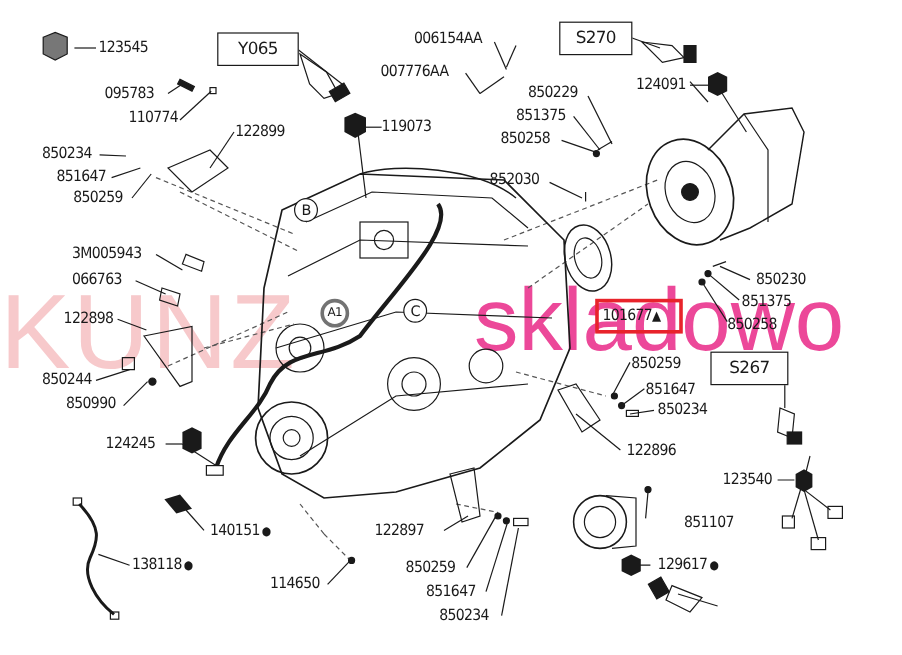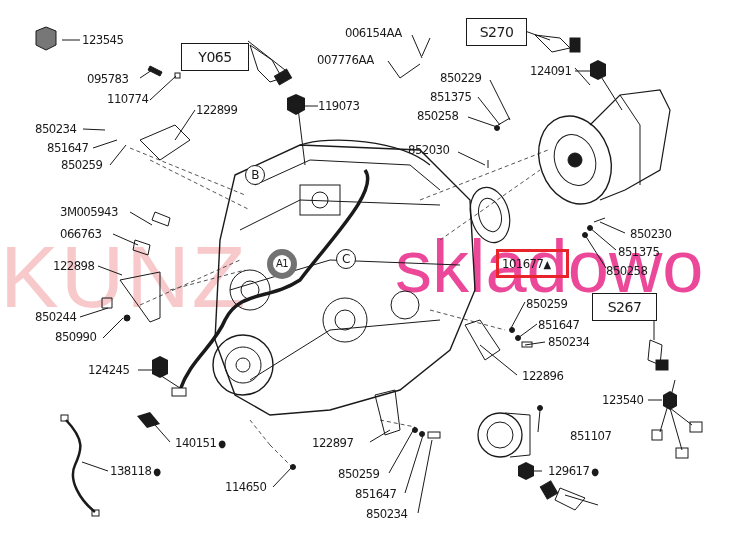--- a/index.html
+++ b/index.html
@@ -178,24 +178,24 @@
       <polygon points="287,98 296,94 305,98 305,110 296,115 287,110"></polygon>
       <polygon points="590,64 598,60 606,64 606,76 598,80 590,76"></polygon>
       <polygon points="152,360 160,356 168,360 168,374 160,378 152,374"></polygon>
       <polygon points="663,395 670,391 677,395 677,406 670,410 663,406"></polygon>
       <polygon points="518,466 526,462 534,466 534,476 526,480 518,476"></polygon>
       <polygon points="137,416 150,412 160,424 147,428"></polygon>
     </g>
   </svg>
 
   <div class="lbl" style="left:245px;top:165px;border:1px solid #1a1a1a;border-radius:50%;width:18px;height:18px;line-height:18px;text-align:center;font-size:12px;background:#fff;transform:none;">B</div>
-  <div class="lbl" style="left:267px;top:249px;border:6px solid #737373;border-radius:50%;width:18px;height:18px;line-height:18px;text-align:center;font-size:10px;background:#fff;transform:none;">A1</div>
+  <div class="lbl" style="left:267px;top:249px;border:3px solid #737373;border-radius:50%;width:18px;height:18px;line-height:18px;text-align:center;font-size:10px;background:#fff;transform:none;">A1</div>
   <div class="lbl" style="left:336px;top:249px;border:1px solid #1a1a1a;border-radius:50%;width:18px;height:18px;line-height:18px;text-align:center;font-size:12px;background:#fff;transform:none;">C</div>
 
-  <div class="ref-box" style="left:181px;top:27px;width:66px;height:26px;margin-top:16px;">Y065</div>
+  <div class="ref-box" style="left:181px;top:27px;width:66px;height:26px;">Y065</div>
   <div class="ref-box" style="left:466px;top:18px;width:59px;height:26px;">S270</div>
   <div class="ref-box" style="left:592px;top:293px;width:63px;height:26px;">S267</div>
 
   <div class="hl-box" style="left:496px;top:249px;width:73px;height:29px;"></div>
   <div class="lbl" style="left:502px;top:257px;">
     <span>101677</span><span style="font-size:11px;">▲</span>
   </div>
 
   <div class="lbl" style="left:82px;top:33px;">123545</div>
   <div class="lbl" style="left:87px;top:72px;">095783</div>

